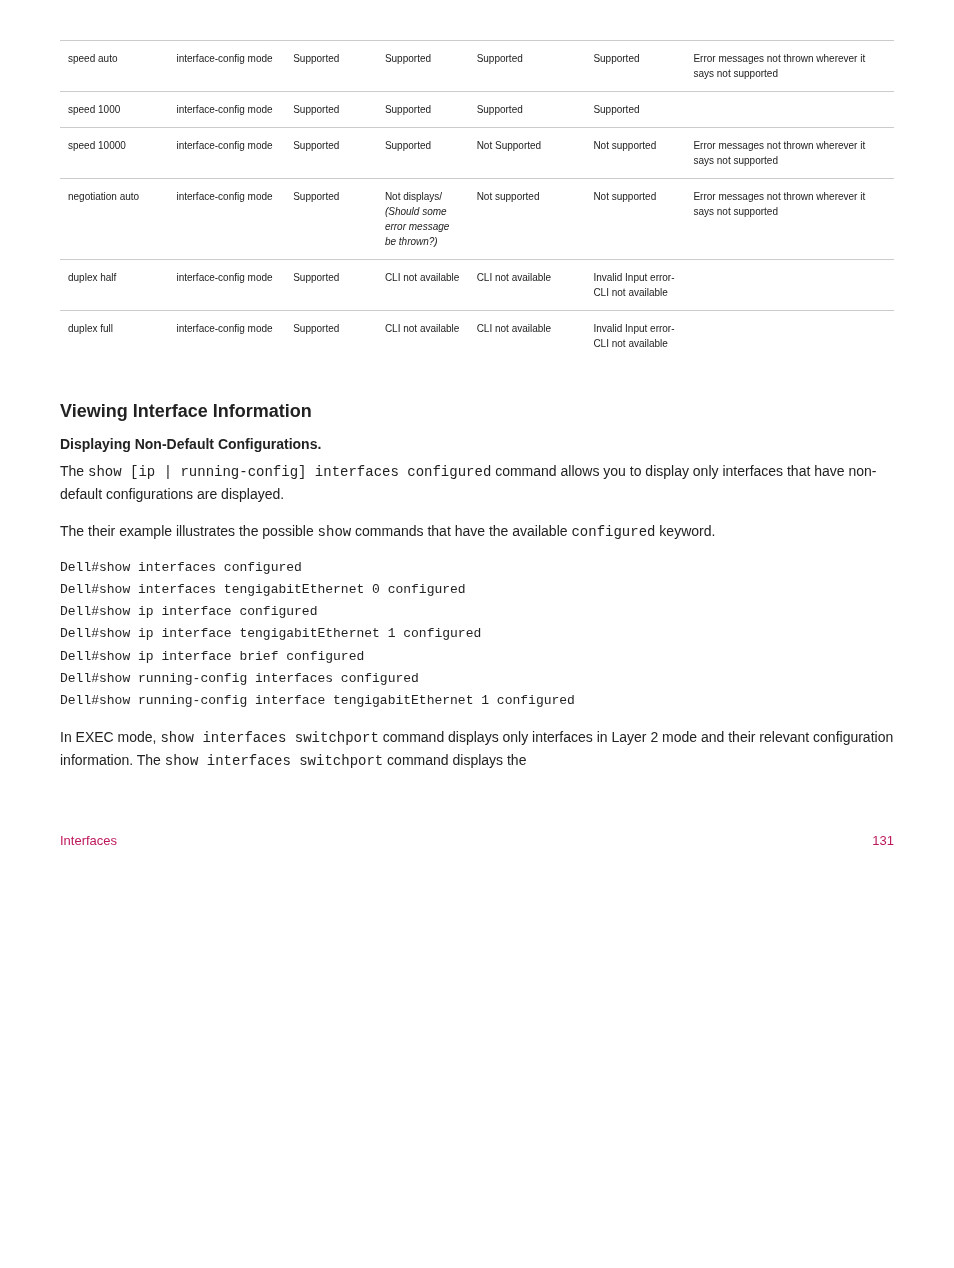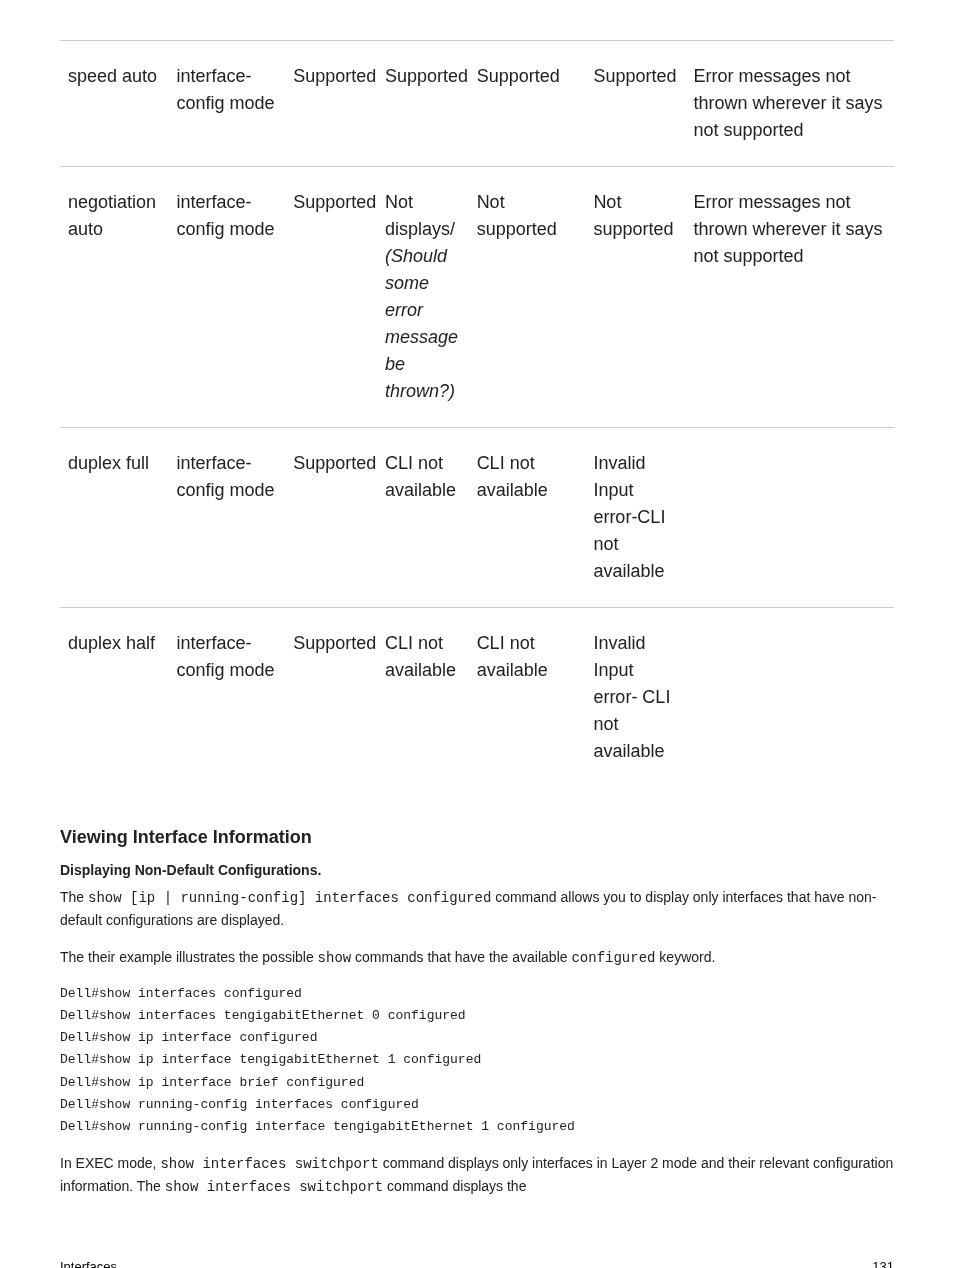--- a/index.html
+++ b/index.html
@@ -19,22 +19,22 @@
     }
 
     table {
       width: 100%;
       border-collapse: collapse;
       table-layout: fixed;
     }
 
     table td {
       vertical-align: top;
-      padding: 22px 8px;
-      font-size: 18px;
+      padding: 10px 8px;
+      font-size: 10px;
       line-height: 1.5;
     }
 
     table tr {
       border-bottom: none;
     }
 
     
     table col:nth-child(1) { width: 13%; }
     table col:nth-child(2) { width: 14%; }
@@ -76,21 +76,21 @@
       background: none;
       margin: 14px 0;
       white-space: pre;
     }
 
     .footer {
       margin-top: 60px;
       display: flex;
       justify-content: space-between;
       font-size: 13px;
-      color: #000000;
+      color: #be185d;
       border-top: none;
     }
 
     .italic { font-style: italic; }
   </style>
 </head>
 <body>
 
 <div class="table-section">
   <table>
@@ -107,44 +107,62 @@
     <tr style="border-top: 1px solid rgb(204, 204, 204);">
           <td>speed auto</td>
           <td>interface-config mode</td>
           <td>Supported</td>
           <td>Supported</td>
           <td>Supported</td>
           <td>Supported</td>
           <td>Error messages not thrown wherever it says not supported</td>
         </tr>
         <tr style="border-top: 1px solid rgb(204, 204, 204);">
+          <td>speed 1000</td>
+          <td>interface-config mode</td>
+          <td>Supported</td>
+          <td>Supported</td>
+          <td>Supported</td>
+          <td>Supported</td>
+          <td></td>
+        </tr>
+        <tr style="border-top: 1px solid rgb(204, 204, 204);">
+          <td>speed 10000</td>
+          <td>interface-config mode</td>
+          <td>Supported</td>
+          <td>Supported</td>
+          <td>Not Supported</td>
+          <td>Not supported</td>
+          <td>Error messages not thrown wherever it says not supported</td>
+        </tr>
+        <tr style="border-top: 1px solid rgb(204, 204, 204);">
           <td>negotiation auto</td>
           <td>interface-config mode</td>
           <td>Supported</td>
           <td><span>Not displays/</span><br><span class="italic">(Should some error message be thrown?)</span></td>
           <td>Not supported</td>
           <td>Not supported</td>
           <td>Error messages not thrown wherever it says not supported</td>
         </tr>
         <tr style="border-top: 1px solid rgb(204, 204, 204);">
+          <td>duplex half</td>
+          <td>interface-config mode</td>
+          <td>Supported</td>
+          <td>CLI not available</td>
+          <td>CLI not available</td>
+          <td>Invalid Input error- CLI not available</td>
+          <td></td>
+        </tr>
+        <tr style="border-top: 1px solid rgb(204, 204, 204);">
           <td>duplex full</td>
           <td>interface-config mode</td>
           <td>Supported</td>
           <td>CLI not available</td>
           <td>CLI not available</td>
           <td>Invalid Input error-CLI not available</td>
-          <td></td>
-        </tr>
-        <tr style="border-top: 1px solid rgb(204, 204, 204);">
-          <td>duplex half</td>
-          <td>interface-config mode</td>
-          <td>Supported</td>
-          <td>CLI not available</td>
-          <td>CLI not available</td>
-          <td>Invalid Input error- CLI not available</td>
           <td></td>
         </tr>
       </tbody>
   </table>
 </div>
 
 <div class="section-heading">Viewing Interface Information</div>
 
 <div class="sub-heading">Displaying Non-Default Configurations.</div>
 

